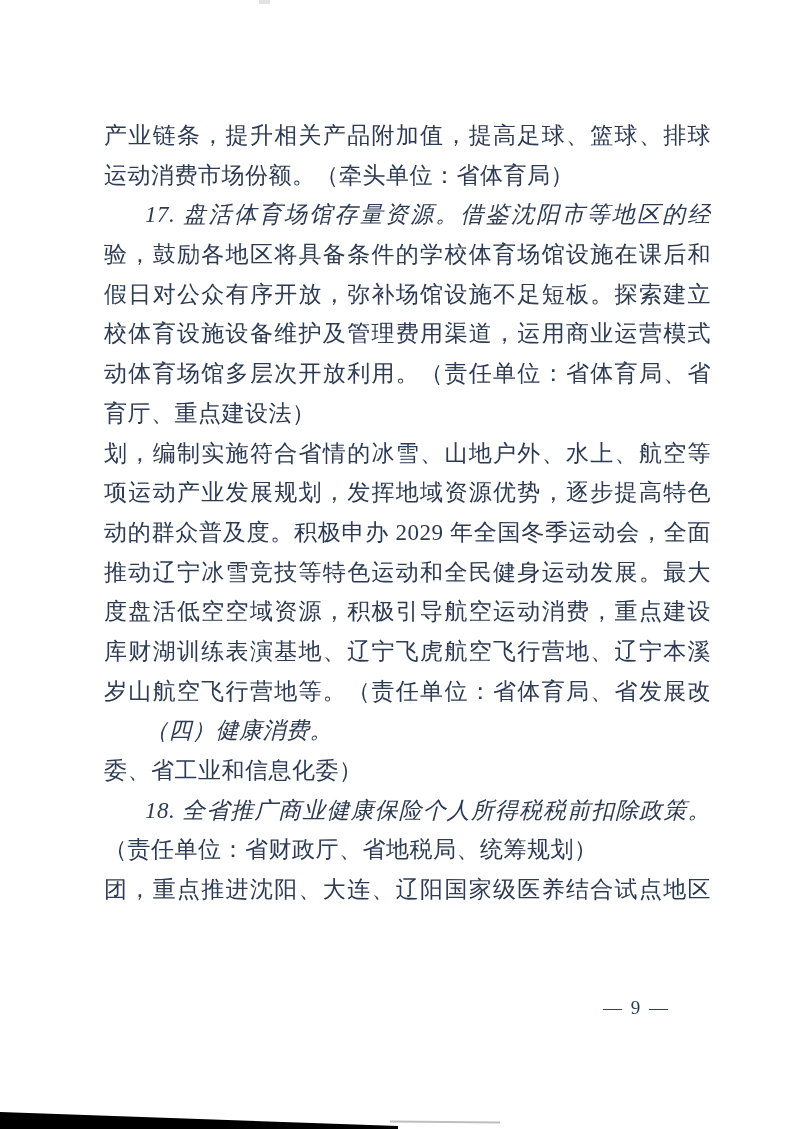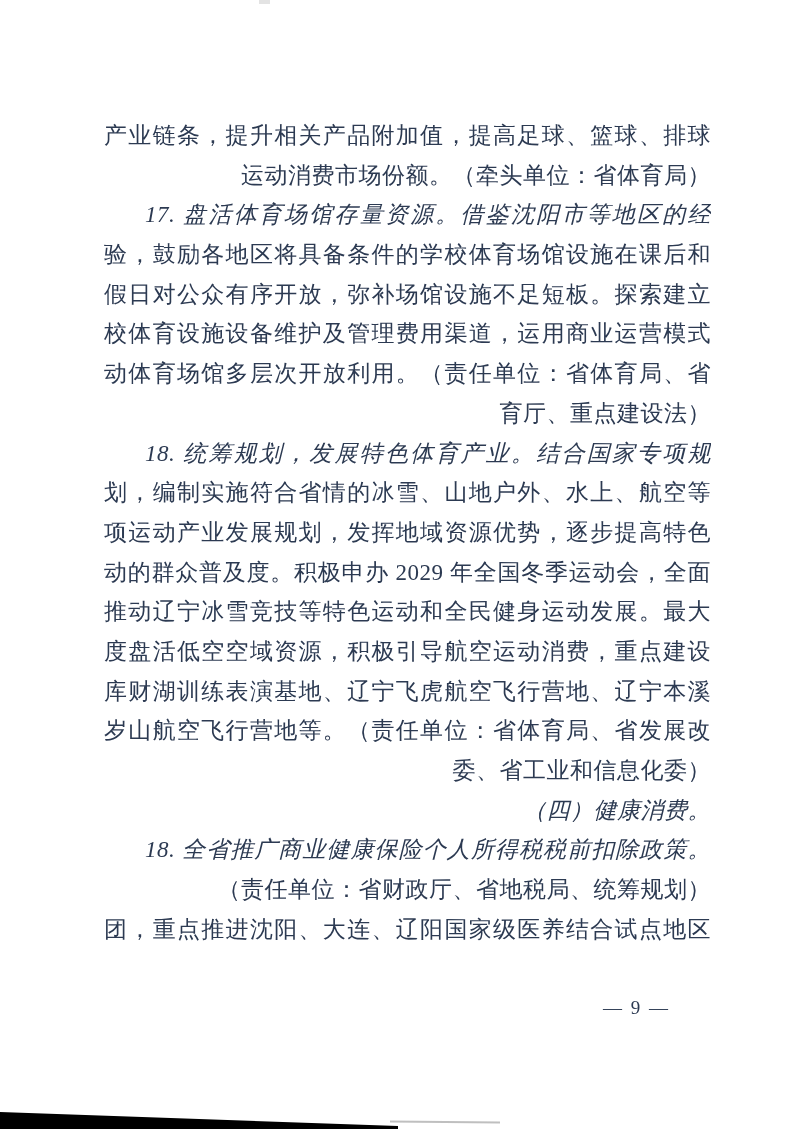--- a/index.html
+++ b/index.html
@@ -24,21 +24,21 @@
     left: 104px;
     top: 116px;
     width: 607px;
   }
   .text-line {
     font-size: 23px;
     line-height: 39.7px;
     height: 39.7px;
     letter-spacing: 0.5px;
     white-space: nowrap;
-    text-align: right;
+    text-align: left;
   }
   .text-line.fill {
     white-space: normal;
     text-align: justify;
     text-align-last: justify;
     overflow: hidden;
   }
   .text-line.indent {
     padding-left: 41px;
     font-style: italic;
@@ -89,30 +89,29 @@
   <div class="scan-smudge-top"></div>
   <div class="text-block" style="color: rgb(44, 58, 82);">
       <div class="text-line fill">产业链条，提升相关产品附加值，提高足球、篮球、排球等</div>
       <div class="text-line">运动消费市场份额。（牵头单位：省体育局）</div>
       <div class="text-line indent fill">17. 盘活体育场馆存量资源。借鉴沈阳市等地区的经</div>
       <div class="text-line fill">验，鼓励各地区将具备条件的学校体育场馆设施在课后和节</div>
       <div class="text-line fill">假日对公众有序开放，弥补场馆设施不足短板。探索建立学</div>
       <div class="text-line fill">校体育设施设备维护及管理费用渠道，运用商业运营模式推</div>
       <div class="text-line fill">动体育场馆多层次开放利用。（责任单位：省体育局、省教</div>
       <div class="text-line">育厅、重点建设法）</div>
-      <div class="text-line indent fill">18. 统筹规划，发展特色体育产业。结合国家专项规</div>
       <div class="text-line fill">划，编制实施符合省情的冰雪、山地户外、水上、航空等专</div>
       <div class="text-line fill">项运动产业发展规划，发挥地域资源优势，逐步提高特色运</div>
       <div class="text-line fill">动的群众普及度。积极申办 2029 年全国冬季运动会，全面</div>
       <div class="text-line fill">推动辽宁冰雪竞技等特色运动和全民健身运动发展。最大限</div>
       <div class="text-line fill">度盘活低空空域资源，积极引导航空运动消费，重点建设法</div>
       <div class="text-line fill">库财湖训练表演基地、辽宁飞虎航空飞行营地、辽宁本溪万</div>
       <div class="text-line fill">岁山航空飞行营地等。（责任单位：省体育局、省发展改革</div>
+      <div class="text-line indent">（四）健康消费。</div>
       <div class="text-line">委、省工业和信息化委）</div>
-      <div class="text-line indent">（四）健康消费。</div>
       <div class="text-line indent fill">18. 全省推广商业健康保险个人所得税税前扣除政策。</div>
       <div class="text-line">（责任单位：省财政厅、省地税局、统筹规划）</div>
       <div class="text-line fill">团，重点推进沈阳、大连、辽阳国家级医养结合试点地区以</div>
     </div>
   <div class="page-number" style="color: rgb(44, 58, 82);">— 9 —</div>
   <div class="scan-wedge-tail"></div>
   <div class="scan-wedge" style="background: rgb(0, 0, 0);"></div>
 </div>
 
 </body></html>

